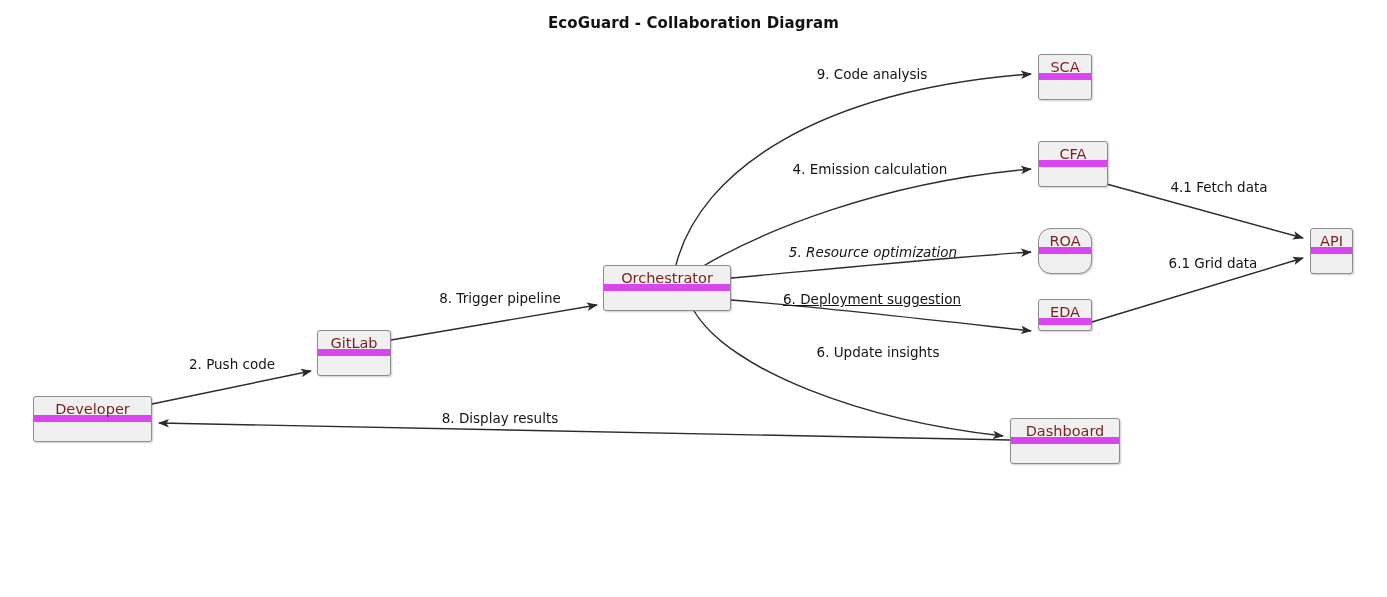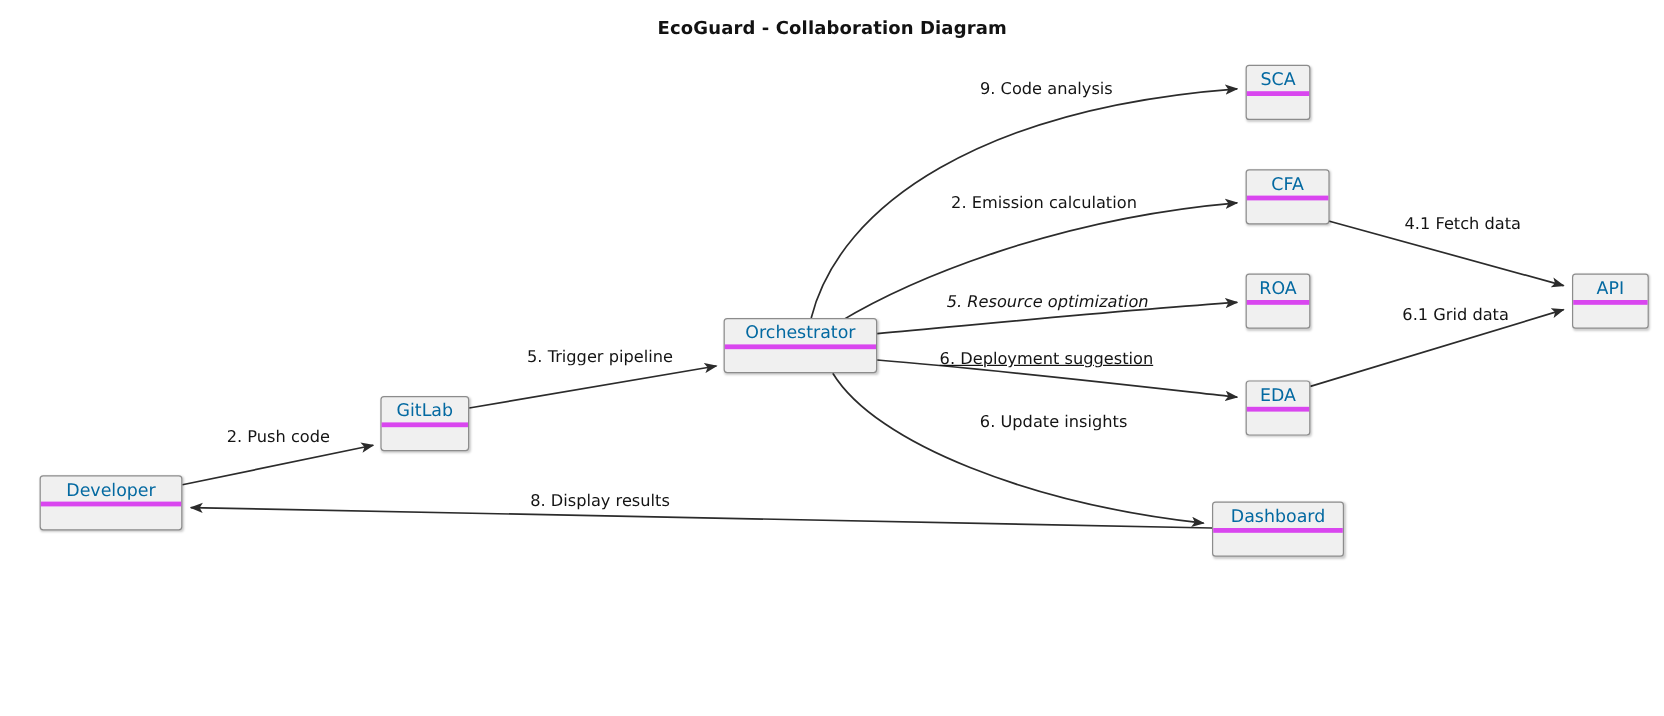--- a/index.html
+++ b/index.html
@@ -44,22 +44,22 @@
     border-radius: 3px;
     box-shadow: 1px 1px 2px rgba(0,0,0,0.20);
   }
   .node-title {
     box-sizing: border-box;
     width: 100%;
     height: 25px;
     line-height: 24px;
     text-align: center;
     font-size: 14.5px;
-    color: #0369a1;
-    border-bottom: 4px solid #d946ef;
+    color: #7f1d1d;
+    border-bottom: 7px solid #d946ef;
     white-space: nowrap;
     padding: 0 7px;
   }
   .node-body {
     box-sizing: border-box;
     width: 100%;
     height: 20px;
   }
   .edge-label {
     position: absolute;
@@ -122,44 +122,44 @@
   <div class="node" style="left:1038px; top:54px; width:54px; height:46px;">
     <div class="node-title">SCA</div>
     <div class="node-body"></div>
   </div>
 
   <div class="node" style="left:1038px; top:141px; width:70px; height:46px;">
     <div class="node-title">CFA</div>
     <div class="node-body"></div>
   </div>
 
-  <div class="node" style="left:1038px; top:228px; width:54px; height:46px;">
+  <div class="node" style="left:1038px; top:228px; width:54px; height:46px;border-radius:13px;">
     <div class="node-title">ROA</div>
     <div class="node-body"></div>
   </div>
 
-  <div class="node" style="left:1038px; top:317px; width:54px; height:46px;">
+  <div class="node" style="left:1038px; top:299px; width:54px; height:32px;">
     <div class="node-title">EDA</div>
     <div class="node-body"></div>
   </div>
 
-  <div class="node" style="left:1310px; top:228px; width:64px; height:46px;">
+  <div class="node" style="left:1310px; top:228px; width:43px; height:46px;">
     <div class="node-title">API</div>
     <div class="node-body"></div>
   </div>
 
   <div class="node" style="left:1010px; top:418px; width:110px; height:46px;">
     <div class="node-title">Dashboard</div>
     <div class="node-body"></div>
   </div>
 
   <div class="edge-label" style="left:232px;  top:364px;">2. Push code</div>
-  <div class="edge-label" style="left:500px;  top:298px;">5. Trigger pipeline</div>
+  <div class="edge-label" style="left:500px;  top:298px;">8. Trigger pipeline</div>
   <div class="edge-label" style="left:872px;  top:74px;">9. Code analysis</div>
-  <div class="edge-label" style="left:870px;  top:169px;">2. Emission calculation</div>
+  <div class="edge-label" style="left:870px;  top:169px;">4. Emission calculation</div>
   <div class="edge-label" style="left:873px;  top:252px;font-style:italic;">5. Resource optimization</div>
   <div class="edge-label" style="left:872px;  top:299px;text-decoration:underline;">6. Deployment suggestion</div>
   <div class="edge-label" style="left:878px;  top:352px;">6. Update insights</div>
   <div class="edge-label" style="left:500px;  top:418px;">8. Display results</div>
   <div class="edge-label" style="left:1219px; top:187px;">4.1 Fetch data</div>
   <div class="edge-label" style="left:1213px; top:263px;">6.1 Grid data</div>
 
 </div>
 
 </body></html>

